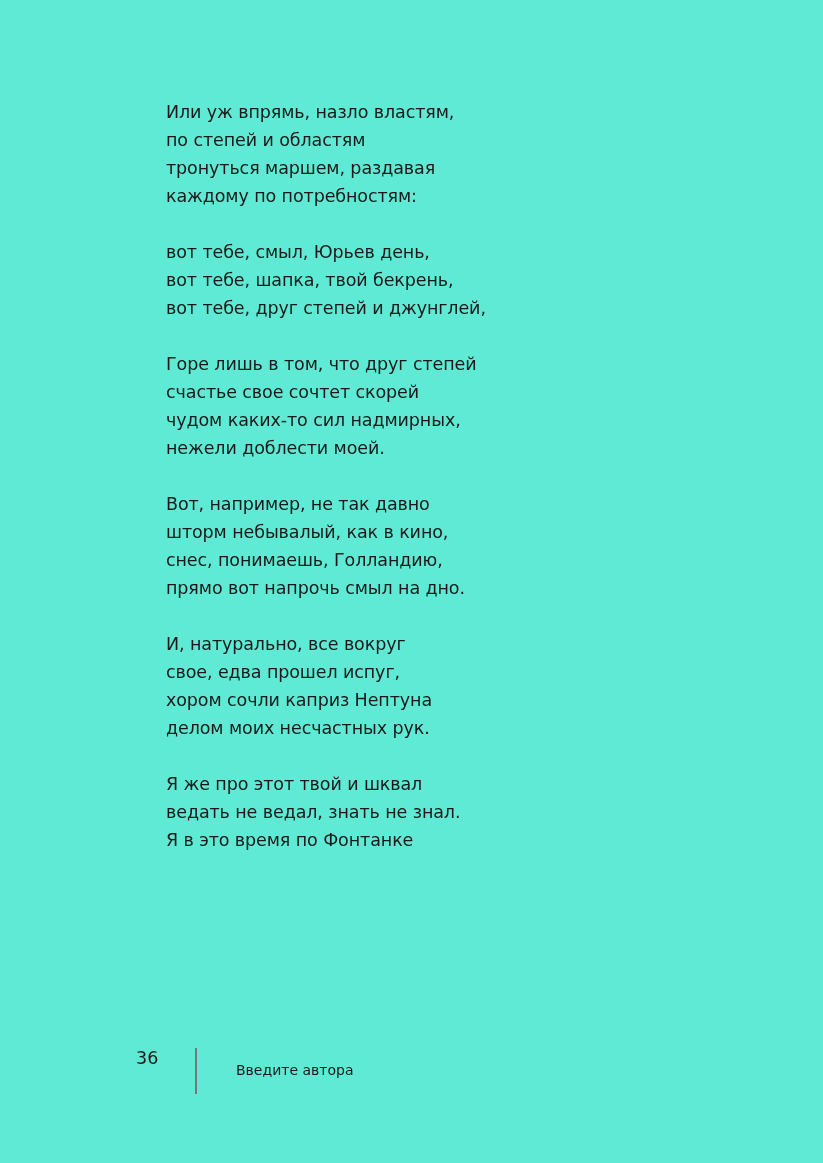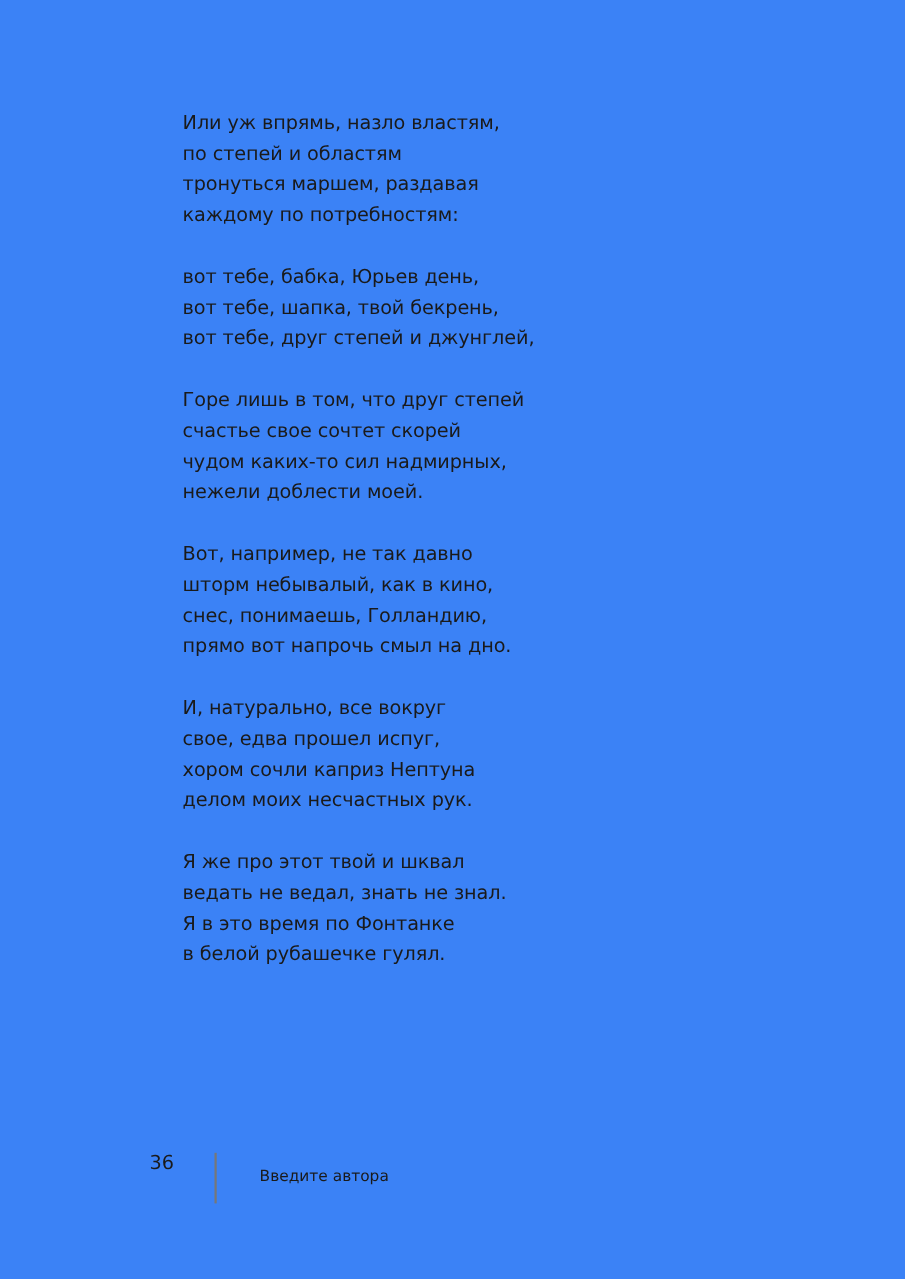--- a/index.html
+++ b/index.html
@@ -12,21 +12,21 @@
       height: 1163px;
       position: relative;
       overflow: hidden;
       font-family: "DejaVu Sans", sans-serif;
       color: #1a1a1a;
     }
     .page {
       position: absolute;
       left: 0; top: 0;
       width: 823px; height: 1163px;
-      background: #3b82f6;
+      background: #5eead4;
     }
     .poem {
       position: absolute;
       left: 166px;
       top: 98px;
       width: 560px;
     }
     .stanza {
       margin: 0 0 28px 0;
     }
@@ -77,21 +77,21 @@
   <div class="poem">
 
     <div class="stanza">
       <span class="line">Или уж впрямь, назло властям,</span>
       <span class="line">по степей и областям</span>
       <span class="line">тронуться маршем, раздавая</span>
       <span class="line">каждому по потребностям:</span>
     </div>
 
     <div class="stanza">
-      <span class="line">вот тебе, бабка, Юрьев день,</span>
+      <span class="line">вот тебе, смыл, Юрьев день,</span>
       <span class="line">вот тебе, шапка, твой бекрень,</span>
       <span class="line">вот тебе, друг степей и джунглей,</span>
     </div>
 
     <div class="stanza">
       <span class="line">Горе лишь в том, что друг степей</span>
       <span class="line">счастье свое сочтет скорей</span>
       <span class="line">чудом каких-то сил надмирных,</span>
       <span class="line">нежели доблести моей.</span>
     </div>
@@ -107,21 +107,20 @@
       <span class="line">И, натурально, все вокруг</span>
       <span class="line">свое, едва прошел испуг,</span>
       <span class="line">хором сочли каприз Нептуна</span>
       <span class="line">делом моих несчастных рук.</span>
     </div>
 
     <div class="stanza">
       <span class="line">Я же про этот твой и шквал</span>
       <span class="line">ведать не ведал, знать не знал.</span>
       <span class="line">Я в это время по Фонтанке</span>
-      <span class="line">в белой рубашечке гулял.</span>
     </div>
 
   </div>
 
   <div class="footer">
     <span class="page-number">36</span>
     <div class="divider"></div>
     <span class="author">Введите автора</span>
   </div>
 

